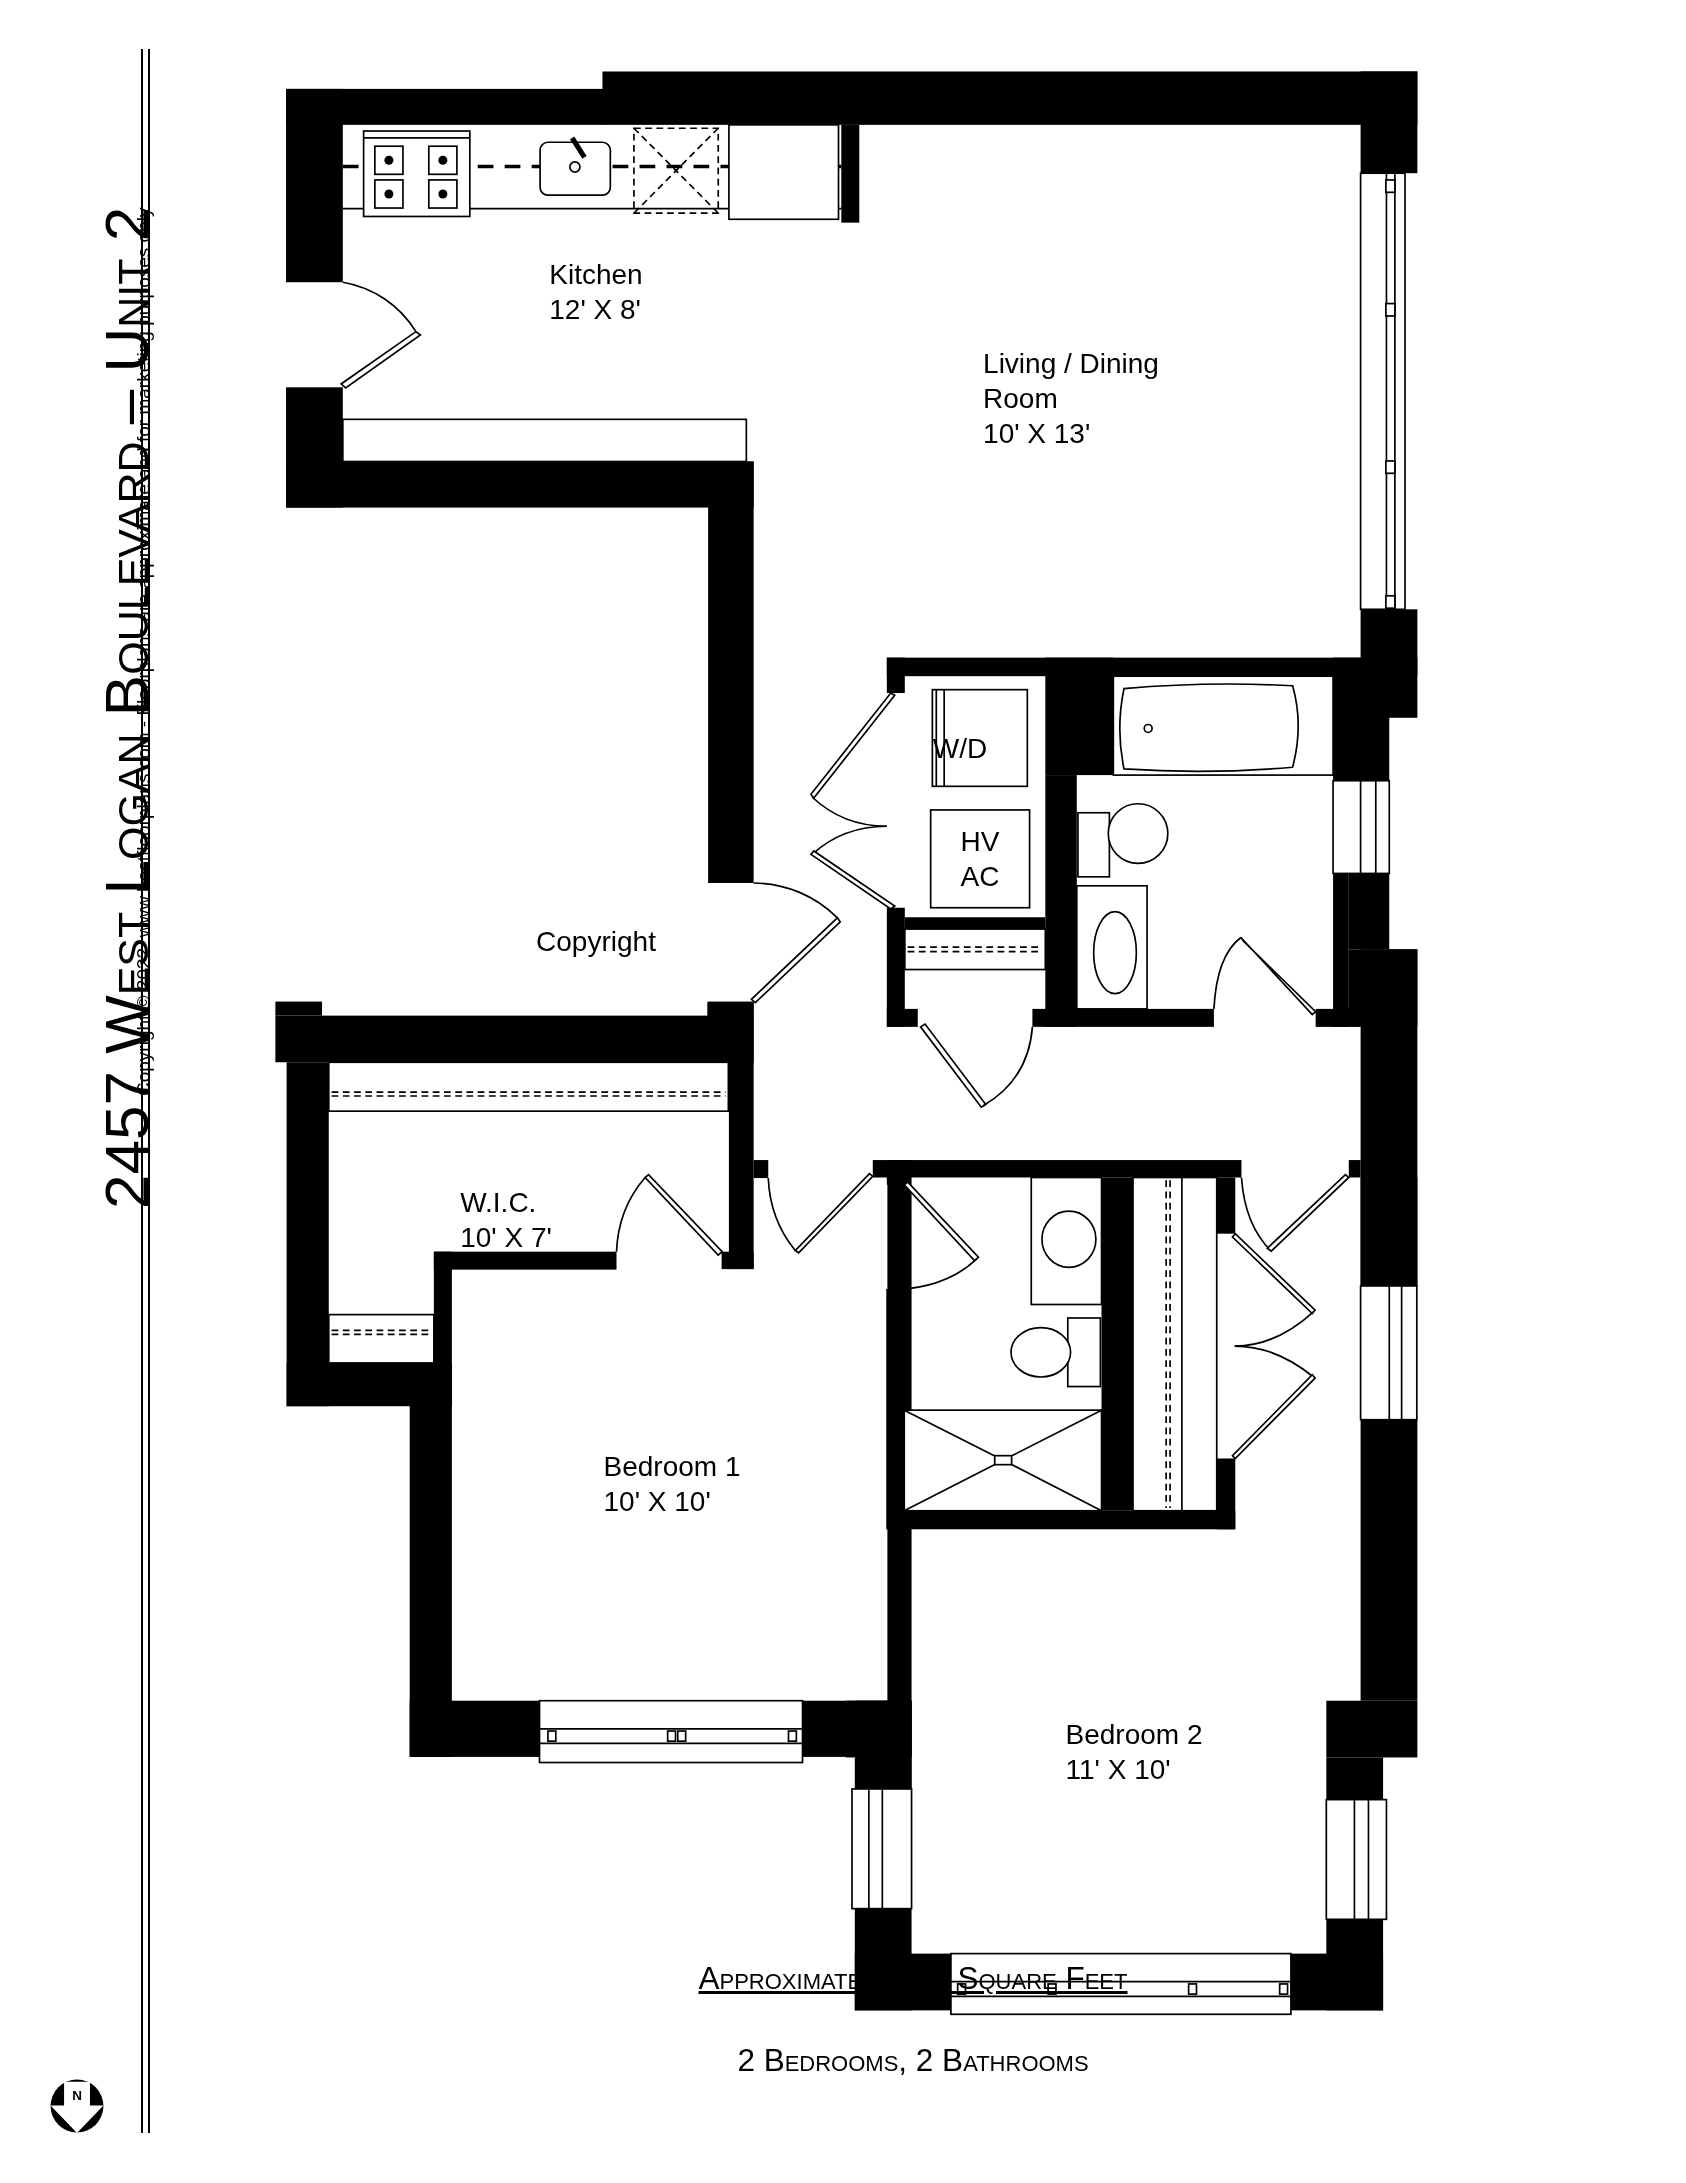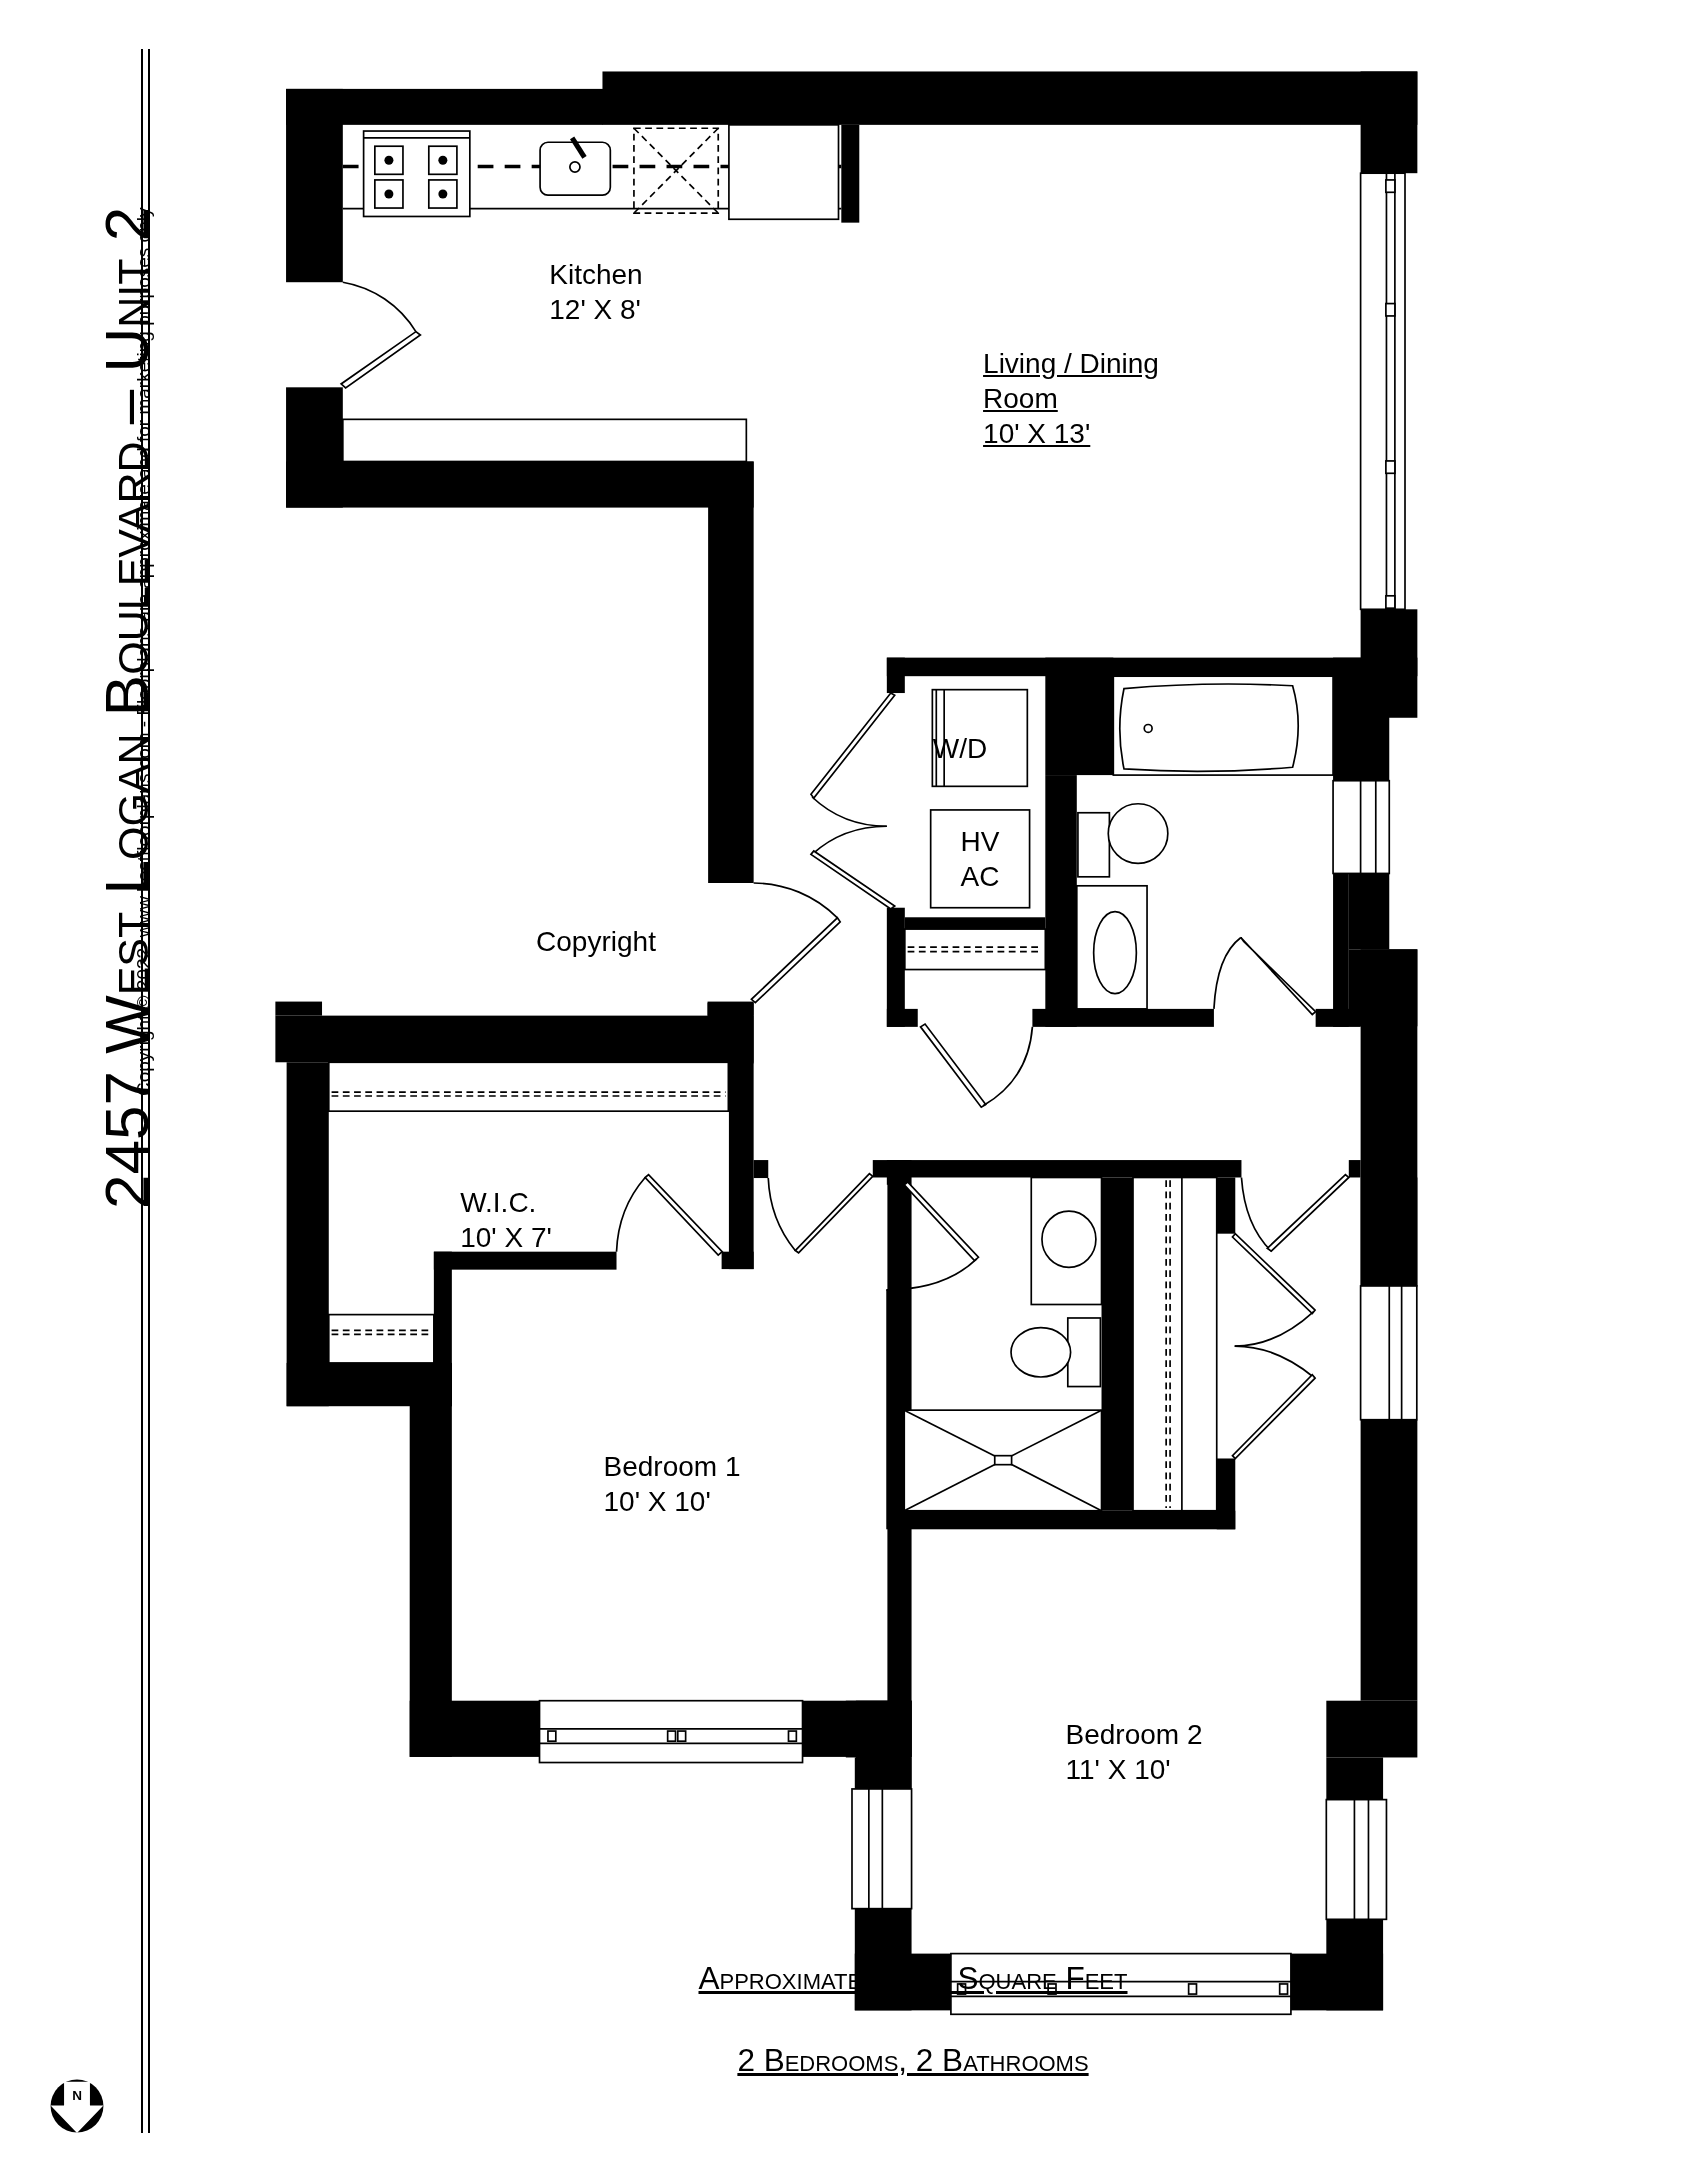--- a/index.html
+++ b/index.html
@@ -270,21 +270,21 @@
 
     <path class="arc" d="M2209 2095 Q2215 2180 2262 2226"></path>
     <polygon class="leaf" points="2262,2226 2255,2221 2394,2090 2400,2095"></polygon>
   </g>
 </svg>
 
 <div class="lbl" style="left:596px; top:257px;">
   <div>Kitchen</div>
   <div>12' X 8'</div>
 </div>
-<div class="lbl" style="left:1071px; top:346px;text-decoration:underline;">
+<div class="lbl" style="left:1071px; top:346px;">
   <div>Living / Dining</div>
   <div>Room</div>
   <div>10' X 13'</div>
 </div>
 <div class="lbl" style="left:596px; top:924px;">
   <div>Copyright</div>
 </div>
 <div class="lbl" style="left:506px; top:1139px;margin-top:46px;">
   <div>W.I.C.</div>
   <div>10' X 7'</div>
@@ -298,15 +298,15 @@
   <div>11' X 10'</div>
 </div>
 <div class="lbl" style="left:960px; top:721px;margin-top:10px;">
   <div>W/D</div>
 </div>
 <div class="lbl" style="left:980px; top:824px;">
   <div>HV</div>
   <div>AC</div>
 </div>
 
-<div class="footer" style="top:2042px;text-decoration:underline;">2 Bedrooms, 2 Bathrooms</div>
+<div class="footer" style="top:2042px;">2 Bedrooms, 2 Bathrooms</div>
 <div class="footer" style="top:1960px;text-decoration:underline;">Approximately 952 Square Feet</div>
 
 
 </body></html>

